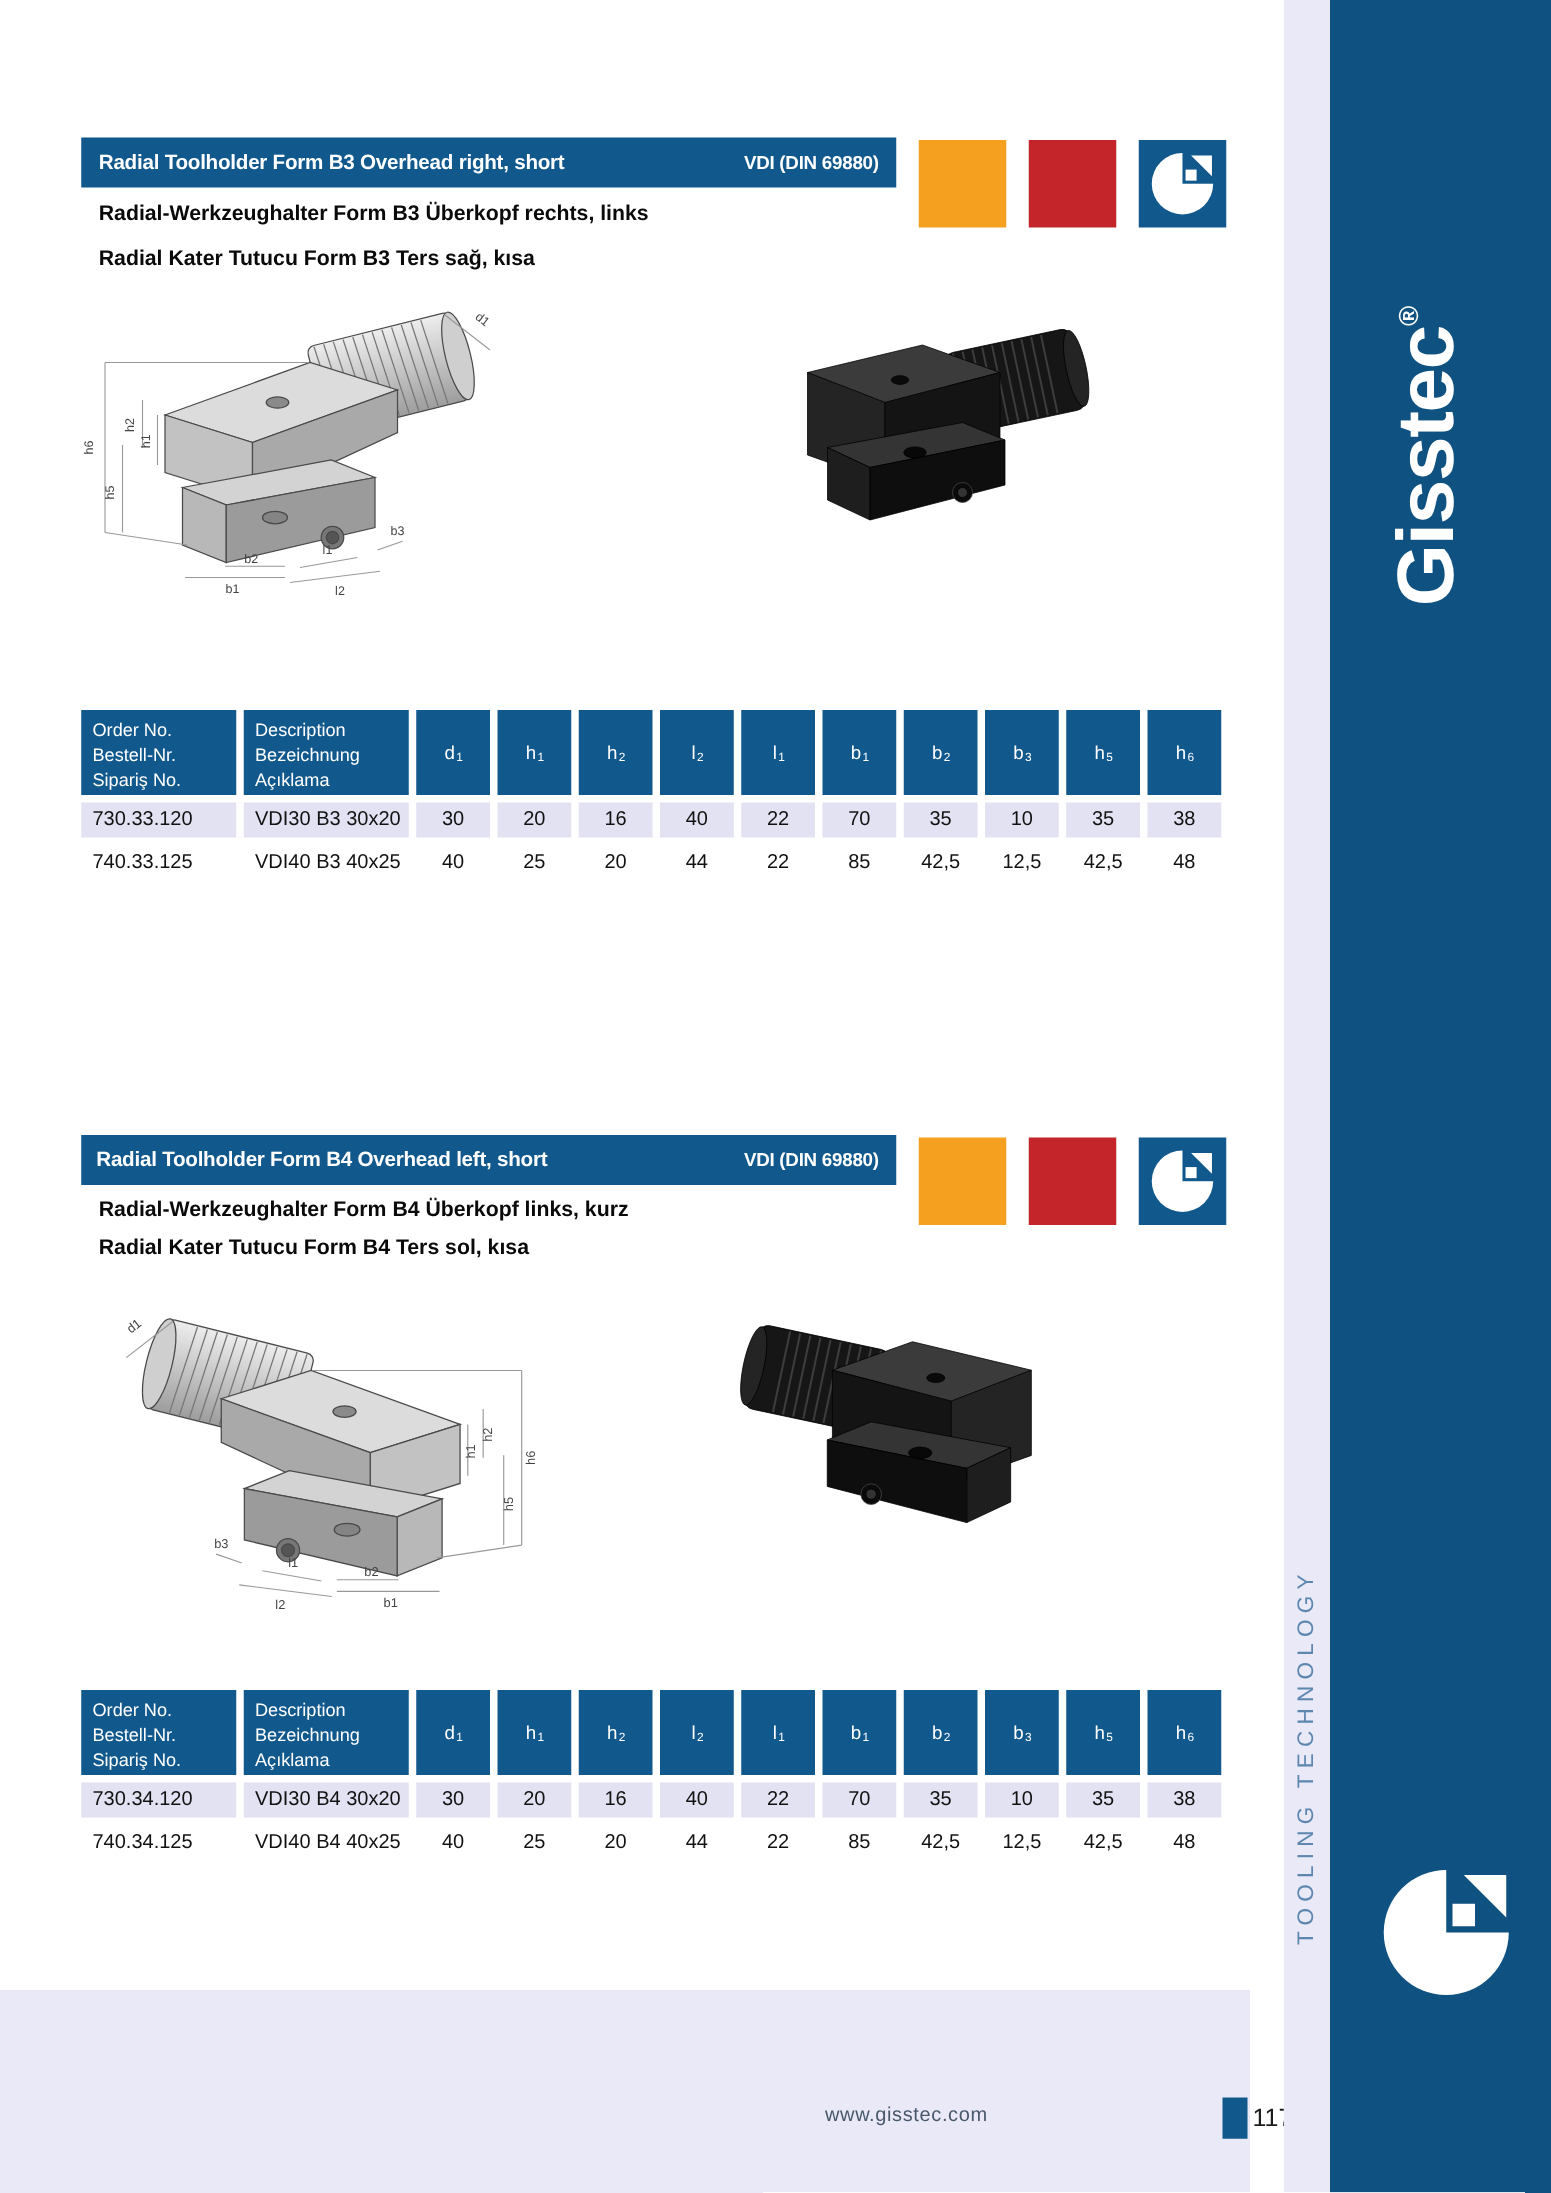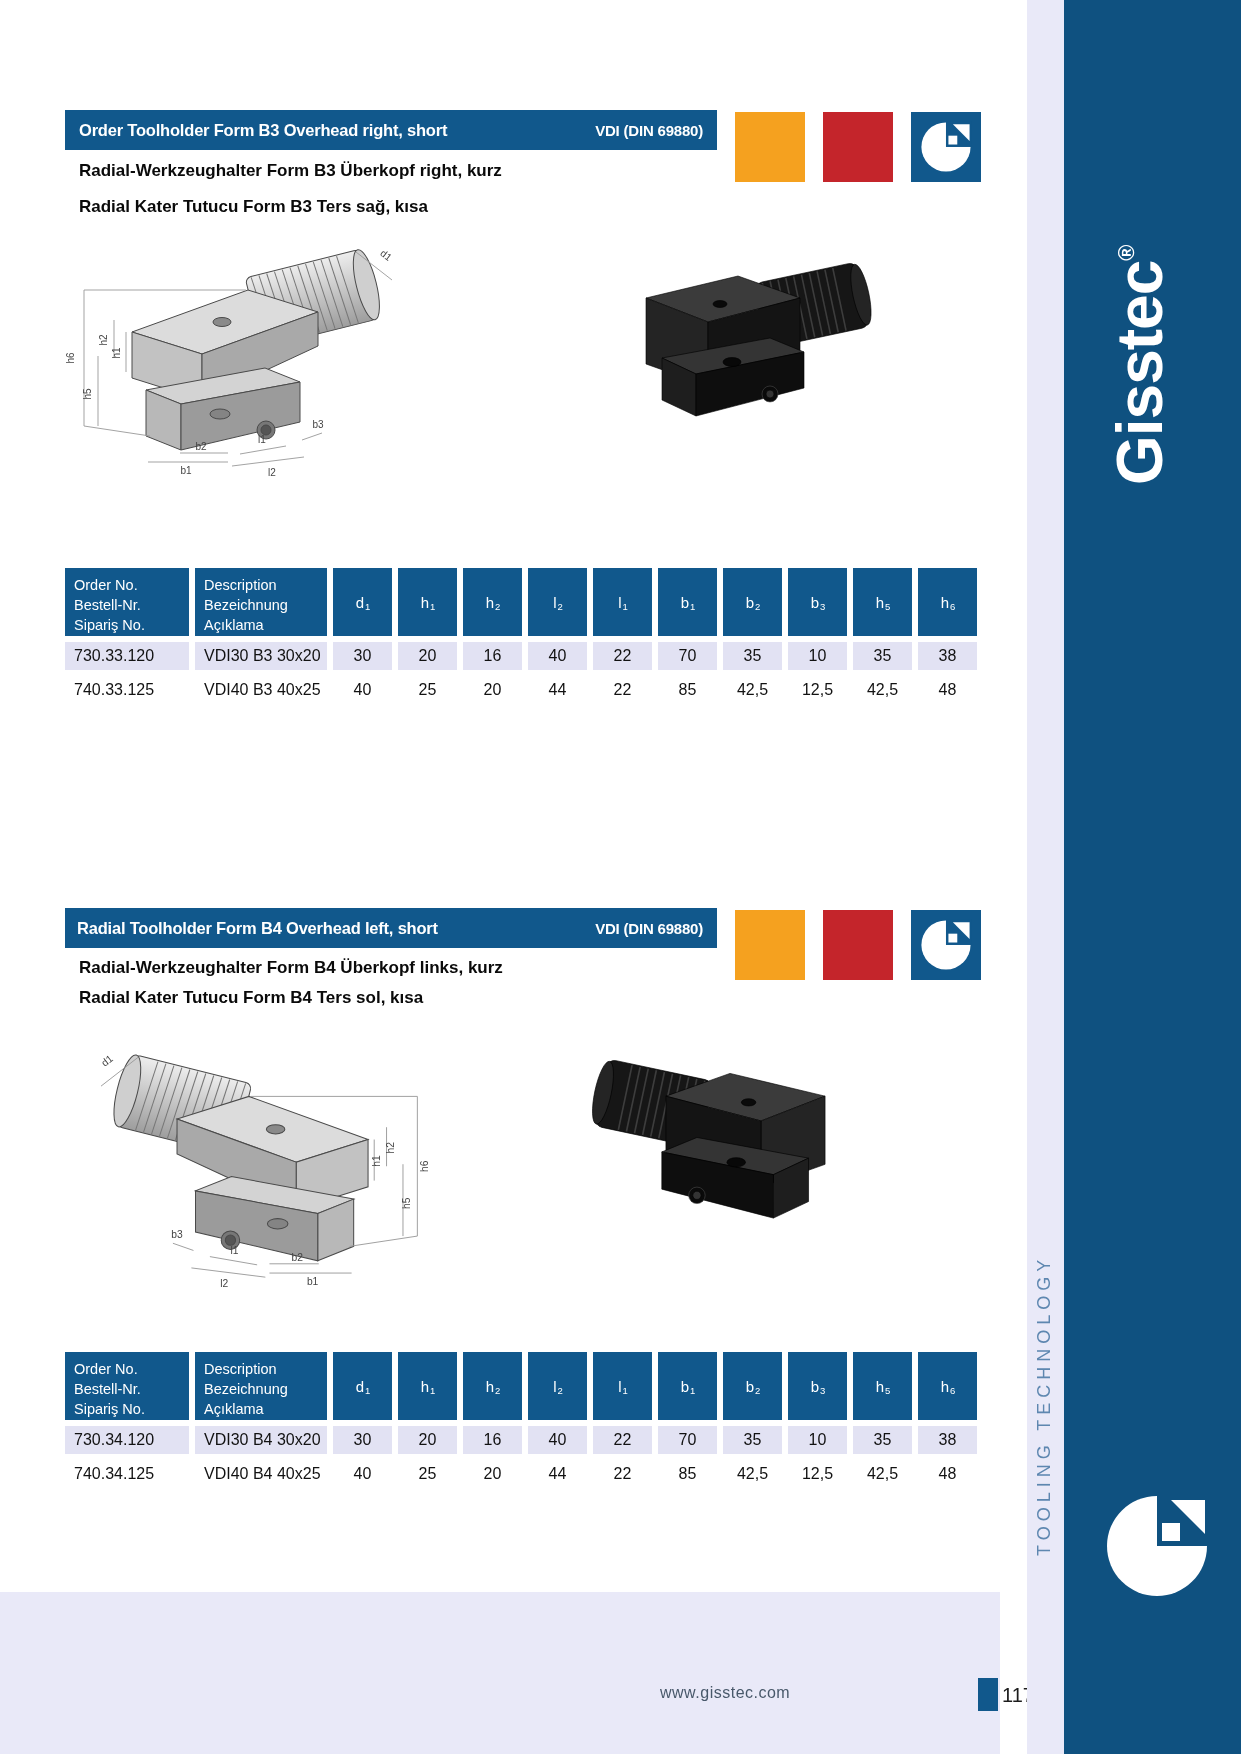--- a/index.html
+++ b/index.html
@@ -59,36 +59,36 @@
 
   svg text{font-family:"Liberation Sans",sans-serif;}
   .dimtxt{font-size:10px;fill:#444;}
 </style>
 </head>
 <body>
 
 <div id="page">
 
   <div class="bar" style="top:110px;">
-    <span>Order Toolholder Form B3 Overhead right, short</span>
+    <span>Radial Toolholder Form B3 Overhead right, short</span>
     <span class="std">VDI (DIN 69880)</span>
   </div>
   <div class="sq" style="left:735px;top:112px;background:var(--orange);"></div>
   <div class="sq" style="left:823px;top:112px;background:var(--red);"></div>
   <div class="sq" style="left:911px;top:112px;background:var(--hdr);">
     <svg viewBox="0 0 104 104" width="70" height="70">
       <g transform="translate(14,14) scale(0.73)">
         <circle cx="52" cy="52" r="50" fill="#fff"></circle>
         <rect x="52" y="0" width="52" height="52" fill="#11588C"></rect>
         <rect x="57" y="29" width="18" height="18" fill="#fff"></rect>
         <polygon points="66,6 100,6 100,40" fill="#fff"></polygon>
       </g>
     </svg>
   </div>
-  <div class="subtitle" style="top:161px;">Radial-Werkzeughalter Form B3 Überkopf right, kurz</div>
+  <div class="subtitle" style="top:161px;">Radial-Werkzeughalter Form B3 Überkopf rechts, links</div>
   <div class="subtitle" style="top:197px;">Radial Kater Tutucu Form B3 Ters sağ, kısa</div>
 
   <svg style="position:absolute;left:60px;top:214px;" width="360" height="265" viewBox="0 0 360 265">
     <defs>
       <linearGradient id="shk1" x1="0" y1="0" x2="0" y2="1">
         <stop offset="0" stop-color="#ededed"></stop>
           <stop offset="1" stop-color="#9d9d9d"></stop>
       </linearGradient>
     </defs>
     <g stroke="#4a4a4a" stroke-width="1">

